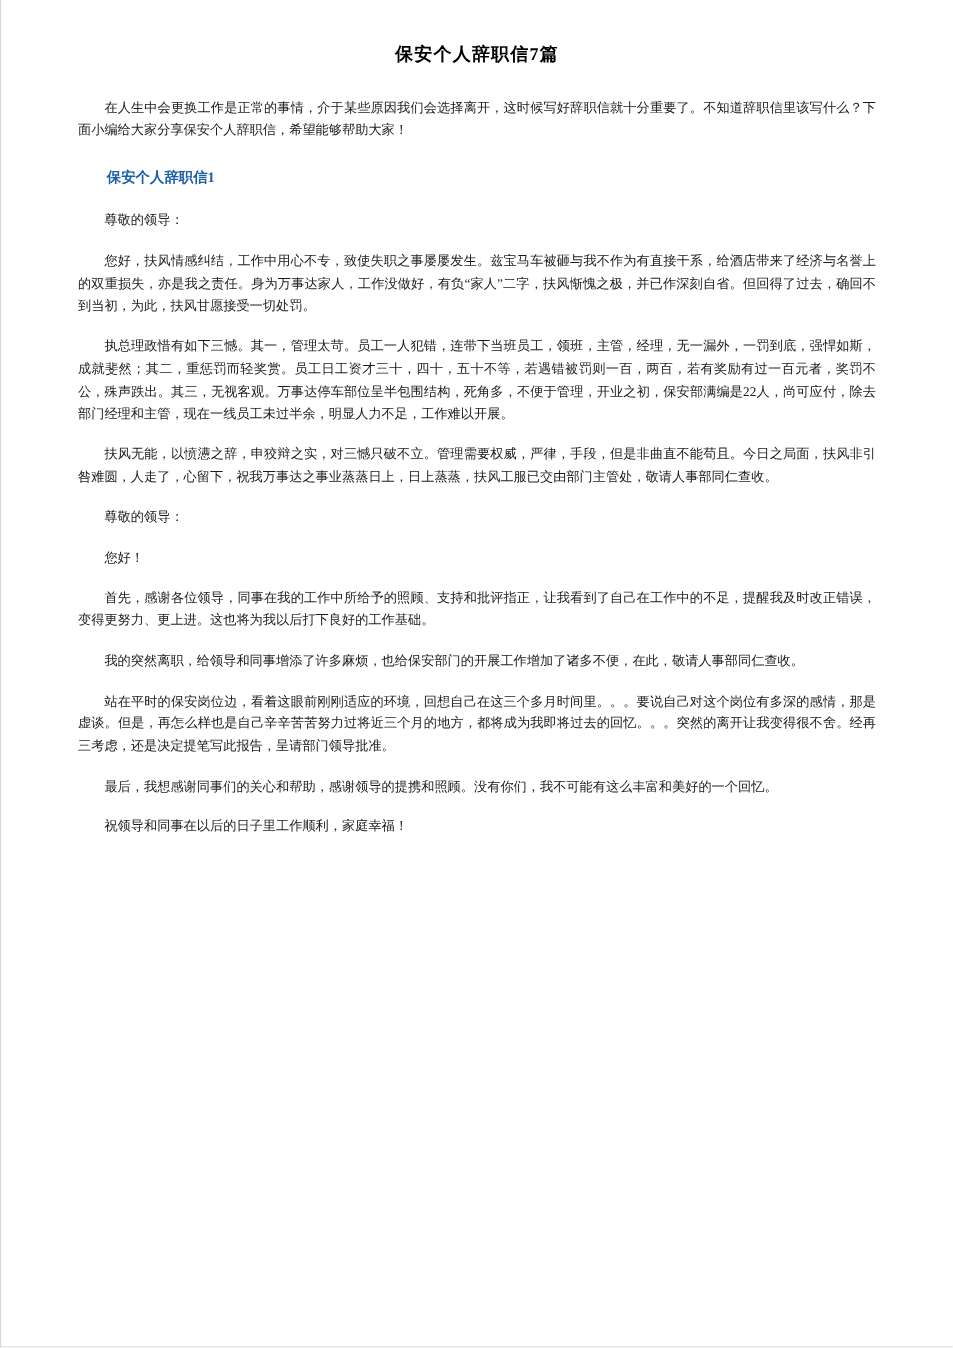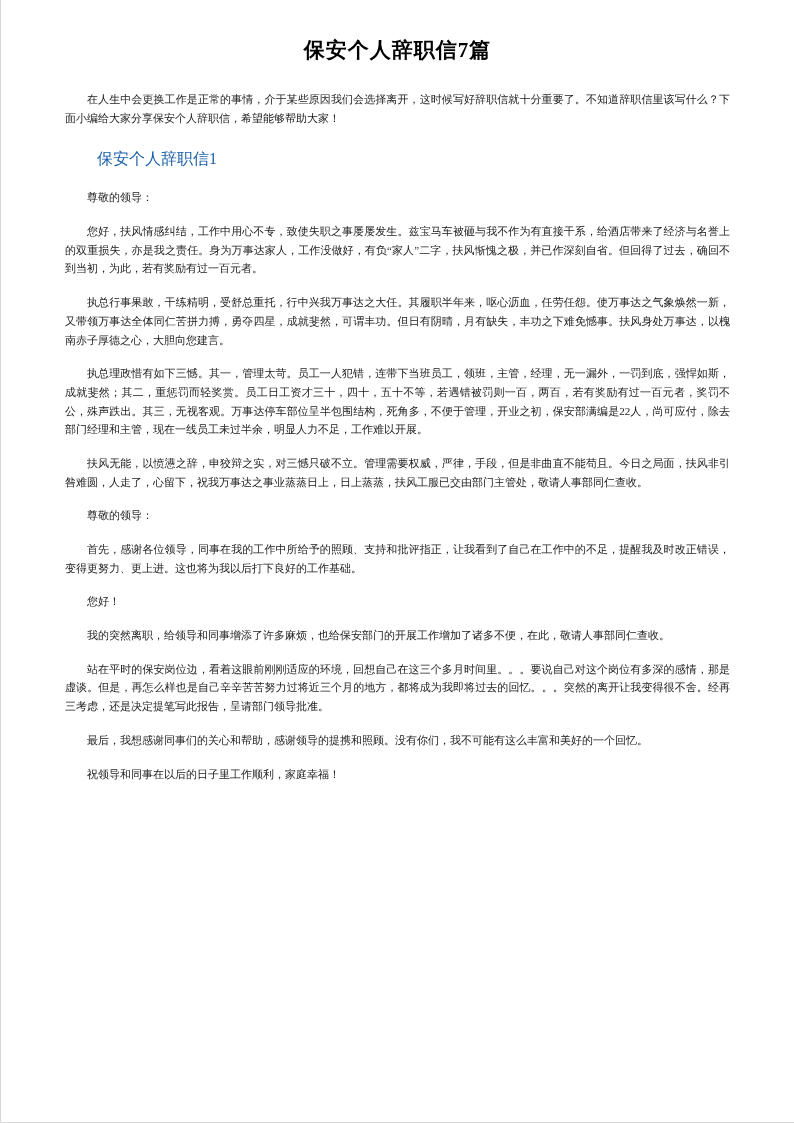--- a/index.html
+++ b/index.html
@@ -13,57 +13,56 @@
     min-height: 1123px;
     margin: 0 auto;
     background: var(--page-bg, #ffffff);
     border-left: 1px solid #d8d8d8;
     border-bottom: 1px solid #d8d8d8;
     padding: 30px 64px 40px 64px;
     font-family: "Liberation Serif", "DejaVu Serif", serif;
     color: var(--text-color, #1a1a1a);
   }
   .block-title {
-    font-size: 21px;
+    font-size: 15px;
     font-weight: bold;
     text-align: center;
     margin: 6px 0 26px 0;
     letter-spacing: 1px;
     color: #000000;
   }
   .block-paragraph {
     font-size: 11px;
     line-height: 1.7;
     text-align: justify;
     text-justify: inter-ideograph;
     text-indent: 2em;
     margin: 0 0 15px 0;
   }
   .block-heading {
-    font-size: 16px;
-    font-weight: normal;
+    font-size: 12px;
+    font-weight: bold;
     color: var(--heading-blue, #1a5fa8);
     text-indent: 2em;
     margin: 22px 0 18px 0;
   }
 </style>
 </head>
 <body>
 
 <div class="page">
   <div>
       <h1 class="block-title">保安个人辞职信7篇</h1>
       <p class="block-paragraph">在人生中会更换工作是正常的事情，介于某些原因我们会选择离开，这时候写好辞职信就十分重要了。不知道辞职信里该写什么？下面小编给大家分享保安个人辞职信，希望能够帮助大家！</p>
       <h2 class="block-heading">保安个人辞职信1</h2>
       <p class="block-paragraph">尊敬的领导：</p>
-      <p class="block-paragraph">您好，扶风情感纠结，工作中用心不专，致使失职之事屡屡发生。兹宝马车被砸与我不作为有直接干系，给酒店带来了经济与名誉上的双重损失，亦是我之责任。身为万事达家人，工作没做好，有负“家人”二字，扶风惭愧之极，并已作深刻自省。但回得了过去，确回不到当初，为此，若有奖励有过一百元者。</p>
-      <p class="block-paragraph">执总行事果敢，干练精明，受舒总重托，行中兴我万事达之大任。其履职半年来，呕心沥血，任劳任怨。使万事达之气象焕然一新，又带领万事达全体同仁苦拼力搏，勇夺四星，成就斐然，可谓丰功。但日有阴晴，月有缺失，丰功之下难免憾事。扶风身处万事达，以槐南赤子厚德之心，大胆向您建言。</p>
+      <p class="block-paragraph">您好，扶风情感纠结，工作中用心不专，致使失职之事屡屡发生。兹宝马车被砸与我不作为有直接干系，给酒店带来了经济与名誉上的双重损失，亦是我之责任。身为万事达家人，工作没做好，有负“家人”二字，扶风惭愧之极，并已作深刻自省。但回得了过去，确回不到当初，为此，扶风甘愿接受一切处罚。</p>
       <p class="block-paragraph">执总理政惜有如下三憾。其一，管理太苛。员工一人犯错，连带下当班员工，领班，主管，经理，无一漏外，一罚到底，强悍如斯，成就斐然；其二，重惩罚而轻奖赏。员工日工资才三十，四十，五十不等，若遇错被罚则一百，两百，若有奖励有过一百元者，奖罚不公，殊声跌出。其三，无视客观。万事达停车部位呈半包围结构，死角多，不便于管理，开业之初，保安部满编是22人，尚可应付，除去部门经理和主管，现在一线员工未过半余，明显人力不足，工作难以开展。</p>
       <p class="block-paragraph">扶风无能，以愤懑之辞，申狡辩之实，对三憾只破不立。管理需要权威，严律，手段，但是非曲直不能苟且。今日之局面，扶风非引咎难圆，人走了，心留下，祝我万事达之事业蒸蒸日上，日上蒸蒸，扶风工服已交由部门主管处，敬请人事部同仁查收。</p>
       <p class="block-paragraph">尊敬的领导：</p>
+      <p class="block-paragraph">您好！</p>
       <p class="block-paragraph">首先，感谢各位领导，同事在我的工作中所给予的照顾、支持和批评指正，让我看到了自己在工作中的不足，提醒我及时改正错误，变得更努力、更上进。这也将为我以后打下良好的工作基础。</p>
-      <p class="block-paragraph">您好！</p>
       <p class="block-paragraph">我的突然离职，给领导和同事增添了许多麻烦，也给保安部门的开展工作增加了诸多不便，在此，敬请人事部同仁查收。</p>
       <p class="block-paragraph">站在平时的保安岗位边，看着这眼前刚刚适应的环境，回想自己在这三个多月时间里。。。要说自己对这个岗位有多深的感情，那是虚谈。但是，再怎么样也是自己辛辛苦苦努力过将近三个月的地方，都将成为我即将过去的回忆。。。突然的离开让我变得很不舍。经再三考虑，还是决定提笔写此报告，呈请部门领导批准。</p>
       <p class="block-paragraph">最后，我想感谢同事们的关心和帮助，感谢领导的提携和照顾。没有你们，我不可能有这么丰富和美好的一个回忆。</p>
       <p class="block-paragraph">祝领导和同事在以后的日子里工作顺利，家庭幸福！</p>
     </div>
 </div>
 
 </body></html>

